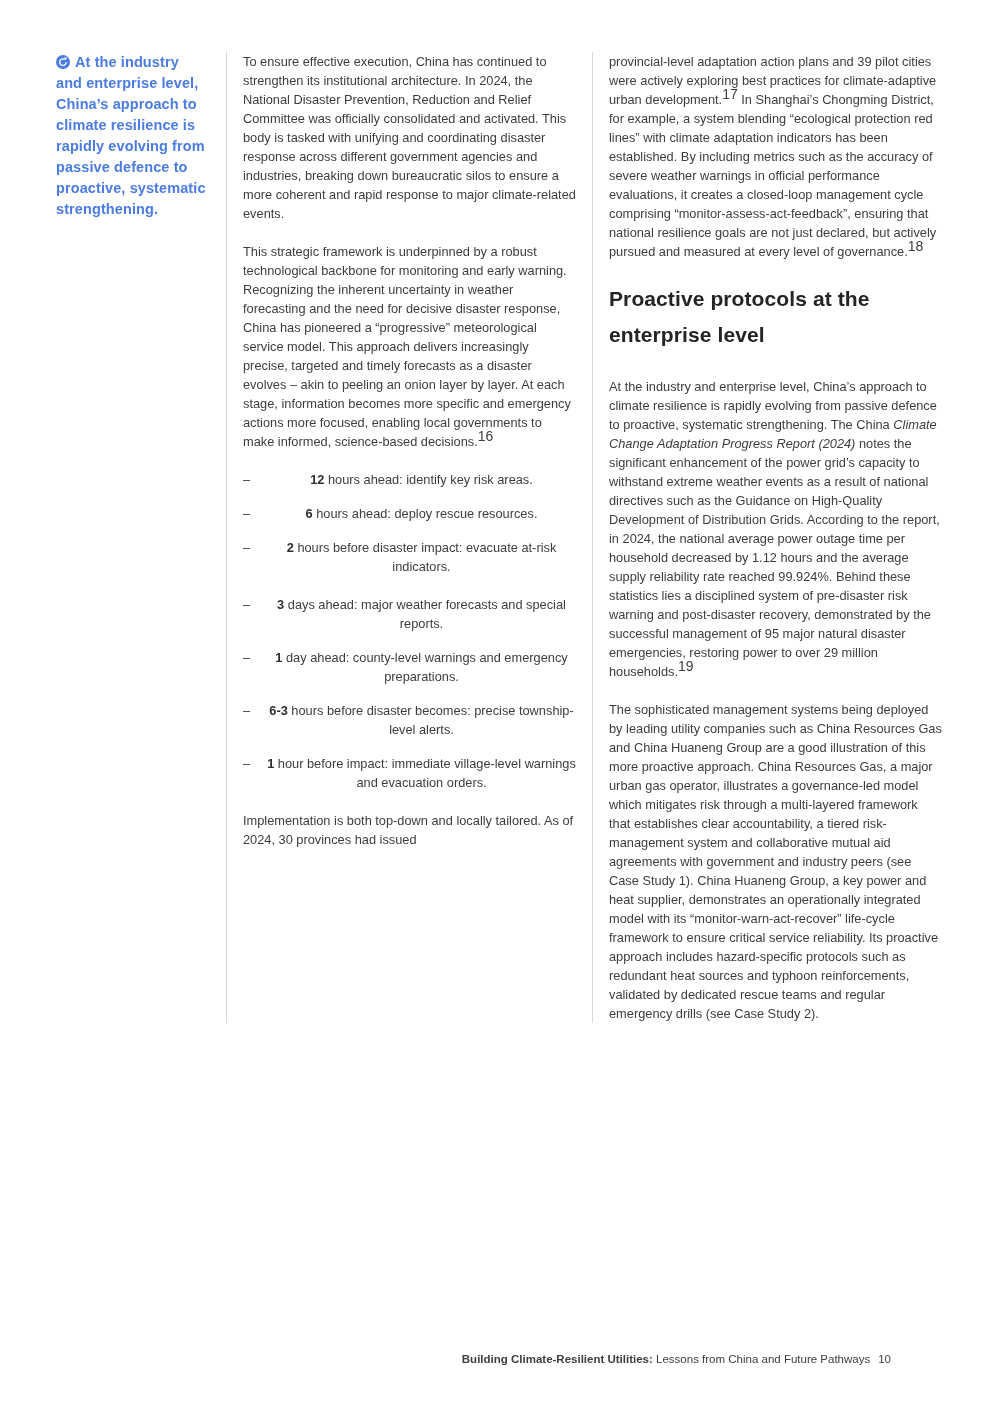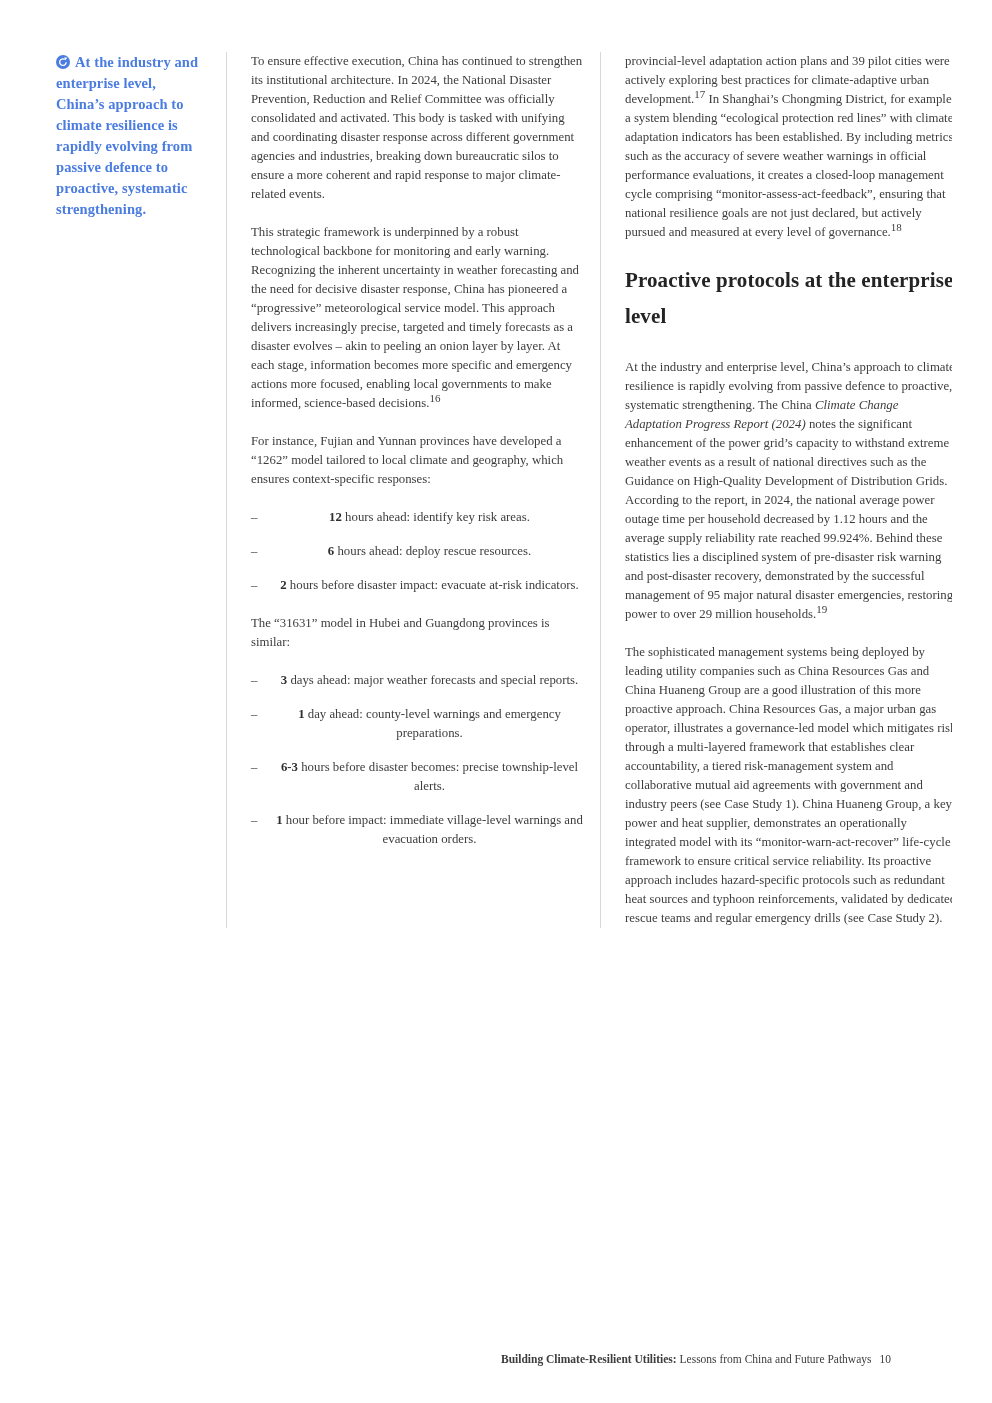--- a/index.html
+++ b/index.html
@@ -1,21 +1,21 @@
 <!DOCTYPE html>
 <html style="--accent-blue: #4a7ce1; --body-text: #3d3d3d; --heading-text: #242424; --rule-gray: #d8d8d8;"><head>
 <meta charset="utf-8">
 <style>
   html, body { margin: 0; padding: 0; background: #ffffff; }
   .page {
     position: relative;
     width: 952px;
     height: 1403px;
     background: #ffffff;
-    font-family: Liberation Serif, serif;
+    font-family: Liberation Sans, sans-serif;
     overflow: hidden;
     box-sizing: border-box;
   }
   .content {
     display: flex;
     padding: 52px 61px 0 56px;
     box-sizing: border-box;
   }
   .sidebar {
     width: 152px;
@@ -35,35 +35,35 @@
     width: 14px;
     height: 14px;
     margin-right: 5px;
     vertical-align: -2px;
     color: var(--accent-blue, #4a7ce1);
   }
   .pq-icon svg { display: block; }
   .cols { display: flex; flex: 1; align-items: stretch; }
   .col {
     border-left: 1px solid var(--rule-gray, #d8d8d8);
-    padding-left: 24px;
+    padding-left: 16px;
     width: 333px;
     box-sizing: content-box;
   }
   .col1 { margin-right: 16px; }
   .body {
     margin: 0 0 19px 0;
     font-size: 12.8px;
     line-height: 19px;
     color: var(--body-text, #3d3d3d);
     text-align: left;
   }
   .body.last { margin-bottom: 0; }
   .sup {
-    font-size: 11px;
+    font-size: 14px;
     line-height: 0;
     vertical-align: 5px;
     color: var(--body-text, #3d3d3d);
   }
   .dlist {
     list-style: none;
     margin: 0 0 19px 0;
     padding: 0;
   }
   .ditem {
@@ -110,38 +110,36 @@
             </svg></span><span class="pq-text">At the industry and enterprise level, China’s approach to climate resilience is rapidly evolving from passive defence to proactive, systematic strengthening.</span></p>
     </aside>
 
     <div class="cols">
 
       <section class="col col1">
         <p class="body">To ensure effective execution, China has continued to strengthen its institutional architecture. In 2024, the National Disaster Prevention, Reduction and Relief Committee was officially consolidated and activated. This body is tasked with unifying and coordinating disaster response across different government agencies and industries, breaking down bureaucratic silos to ensure a more coherent and rapid response to major climate-related events.</p>
 
         <p class="body"><span>This strategic framework is underpinned by a robust technological backbone for monitoring and early warning. Recognizing the inherent uncertainty in weather forecasting and the need for decisive disaster response, China has pioneered a “progressive” meteorological service model. This approach delivers increasingly precise, targeted and timely forecasts as a disaster evolves – akin to peeling an onion layer by layer. At each stage, information becomes more specific and emergency actions more focused, enabling local governments to make informed, science-based decisions.</span><sup class="sup">16</sup></p>
 
-        <p class="body">For instance, Fujian and Yunnan provinces have developed a “1262” model tailored to local climate and geography, which ensures context-specific responses:</p>
 
         <ul class="dlist">
           <li class="ditem">
             <span class="dash">–</span>
             <span class="litext"><b class="lead">12</b><span> hours ahead: identify key risk areas.</span></span>
           </li>
           <li class="ditem">
             <span class="dash">–</span>
             <span class="litext"><b class="lead">6</b><span> hours ahead: deploy rescue resources.</span></span>
           </li>
           <li class="ditem">
             <span class="dash">–</span>
             <span class="litext"><b class="lead">2</b><span> hours before disaster impact: evacuate at-risk indicators.</span></span>
           </li>
         </ul>
 
-        <p class="body">The “31631” model in Hubei and Guangdong provinces is similar:</p>
 
         <ul class="dlist">
           <li class="ditem">
             <span class="dash">–</span>
             <span class="litext"><b class="lead">3</b><span> days ahead: major weather forecasts and special reports.</span></span>
           </li>
           <li class="ditem">
             <span class="dash">–</span>
             <span class="litext"><b class="lead">1</b><span> day ahead: county-level warnings and emergency preparations.</span></span>
           </li>
@@ -149,20 +147,21 @@
             <span class="dash">–</span>
             <span class="litext"><b class="lead">6-3</b><span> hours before disaster becomes: precise township-level alerts.</span></span>
           </li>
           <li class="ditem">
             <span class="dash">–</span>
             <span class="litext"><b class="lead">1</b><span> hour before impact: immediate village-level warnings and evacuation orders.</span></span>
           </li>
         </ul>
 
 
+        <p class="body last">Implementation is both top-down and locally tailored. As of 2024, 30 provinces had issued</p>
       </section>
 
       <section class="col col2">
         <p class="body"><span>provincial-level adaptation action plans and 39 pilot cities were actively exploring best practices for climate-adaptive urban development.</span><sup class="sup">17</sup><span> In Shanghai’s Chongming District, for example, a system blending “ecological protection red lines” with climate adaptation indicators has been established. By including metrics such as the accuracy of severe weather warnings in official performance evaluations, it creates a closed-loop management cycle comprising “monitor-assess-act-feedback”, ensuring that national resilience goals are not just declared, but actively pursued and measured at every level of governance.</span><sup class="sup">18</sup></p>
 
         <h2 class="heading">Proactive protocols at the enterprise level</h2>
 
         <p class="body"><span>At the industry and enterprise level, China’s approach to climate resilience is rapidly evolving from passive defence to proactive, systematic strengthening. The China </span><i>Climate Change Adaptation Progress Report (2024)</i><span> notes the significant enhancement of the power grid’s capacity to withstand extreme weather events as a result of national directives such as the Guidance on High-Quality Development of Distribution Grids. According to the report, in 2024, the national average power outage time per household decreased by 1.12 hours and the average supply reliability rate reached 99.924%. Behind these statistics lies a disciplined system of pre-disaster risk warning and post-disaster recovery, demonstrated by the successful management of 95 major natural disaster emergencies, restoring power to over 29 million households.</span><sup class="sup">19</sup></p>
 
         <p class="body last">The sophisticated management systems being deployed by leading utility companies such as China Resources Gas and China Huaneng Group are a good illustration of this more proactive approach. China Resources Gas, a major urban gas operator, illustrates a governance-led model which mitigates risk through a multi-layered framework that establishes clear accountability, a tiered risk-management system and collaborative mutual aid agreements with government and industry peers (see Case Study 1). China Huaneng Group, a key power and heat supplier, demonstrates an operationally integrated model with its “monitor-warn-act-recover” life-cycle framework to ensure critical service reliability. Its proactive approach includes hazard-specific protocols such as redundant heat sources and typhoon reinforcements, validated by dedicated rescue teams and regular emergency drills (see Case Study 2).</p>

